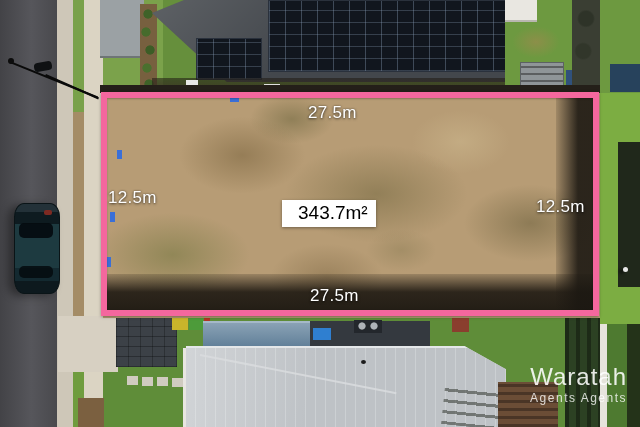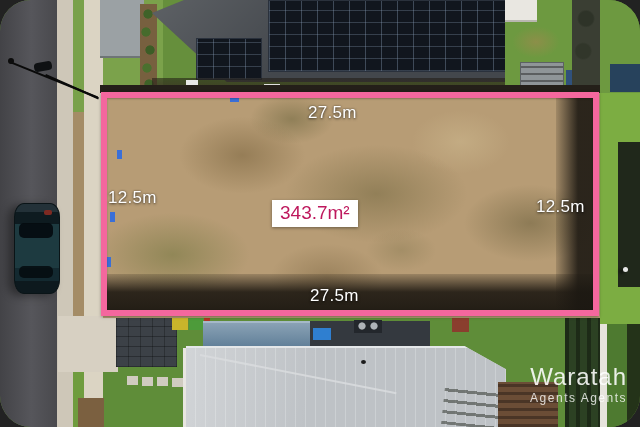--- a/index.html
+++ b/index.html
@@ -1,17 +1,17 @@
 <!DOCTYPE html>
 <html><head>
 <meta charset="utf-8">
 <style>
   html,body{margin:0;padding:0;background:#222;}
   .ph{position:relative;width:640px;height:427px;overflow:hidden;
-      background:#668f3c;font-family:"Liberation Sans",sans-serif;border-radius:31px;}
+      background:#668f3c;font-family:"Liberation Sans",sans-serif;}
   .abs{position:absolute;}
   
   .road{left:0;top:0;width:57px;height:427px;
         background:linear-gradient(90deg,#434347,#56565b 55%,#49494d);}
   .curb{left:57px;top:0;width:16px;height:427px;background:#cec7b8;}
   .footpath{left:84px;top:0;width:20px;height:427px;background:#dbd4c3;}
   .verge-grass-top{left:73px;top:0;width:11px;height:112px;background:#79a14a;}
   .verge-dirt{left:73px;top:112px;width:11px;height:218px;background:#a48c66;}
   .verge-grass-bot{left:73px;top:330px;width:11px;height:97px;background:#6f9c3e;}
   
@@ -131,22 +131,22 @@
       transform:rotate(24deg);transform-origin:left top;}
   
   .boundary{left:101px;top:92px;width:498px;height:224px;box-sizing:border-box;
       border:6px solid #f4679e;box-shadow:0 1px 3px rgba(0,0,0,.35),inset 0 1px 2px rgba(0,0,0,.25);}
   .dim-label{color:#fff;font-size:17px;letter-spacing:.3px;
       text-shadow:0 1px 3px rgba(0,0,0,.6),0 0 2px rgba(0,0,0,.4);white-space:nowrap;}
   .dim-top{left:308px;top:103px;}
   .dim-left{left:108px;top:188px;}
   .dim-right{left:536px;top:197px;}
   .dim-bottom{left:310px;top:286px;}
-  .area-box{left:272px;top:200px;background:#ffffff;color:#be185d;
-      padding:2px 8px 3px 8px;font-size:19px;box-shadow:0 1px 3px rgba(0,0,0,.4);white-space:nowrap;}
+  .area-box{left:282px;top:200px;background:#ffffff;color:#000000;
+      padding:2px 8px 3px 16px;font-size:19px;box-shadow:0 1px 3px rgba(0,0,0,.4);white-space:nowrap;}
   .watermark{right:13px;bottom:22px;display:flex;flex-direction:column;align-items:flex-end;
       color:rgba(255,255,255,.88);}
   .wm-brand{font-size:24px;font-weight:400;letter-spacing:1px;line-height:1;}
   .wm-tagline{font-size:12px;letter-spacing:1.5px;color:rgba(255,255,255,.8);margin-top:2px;}
 </style>
 </head>
 <body>
 
 <div class="ph">
 

